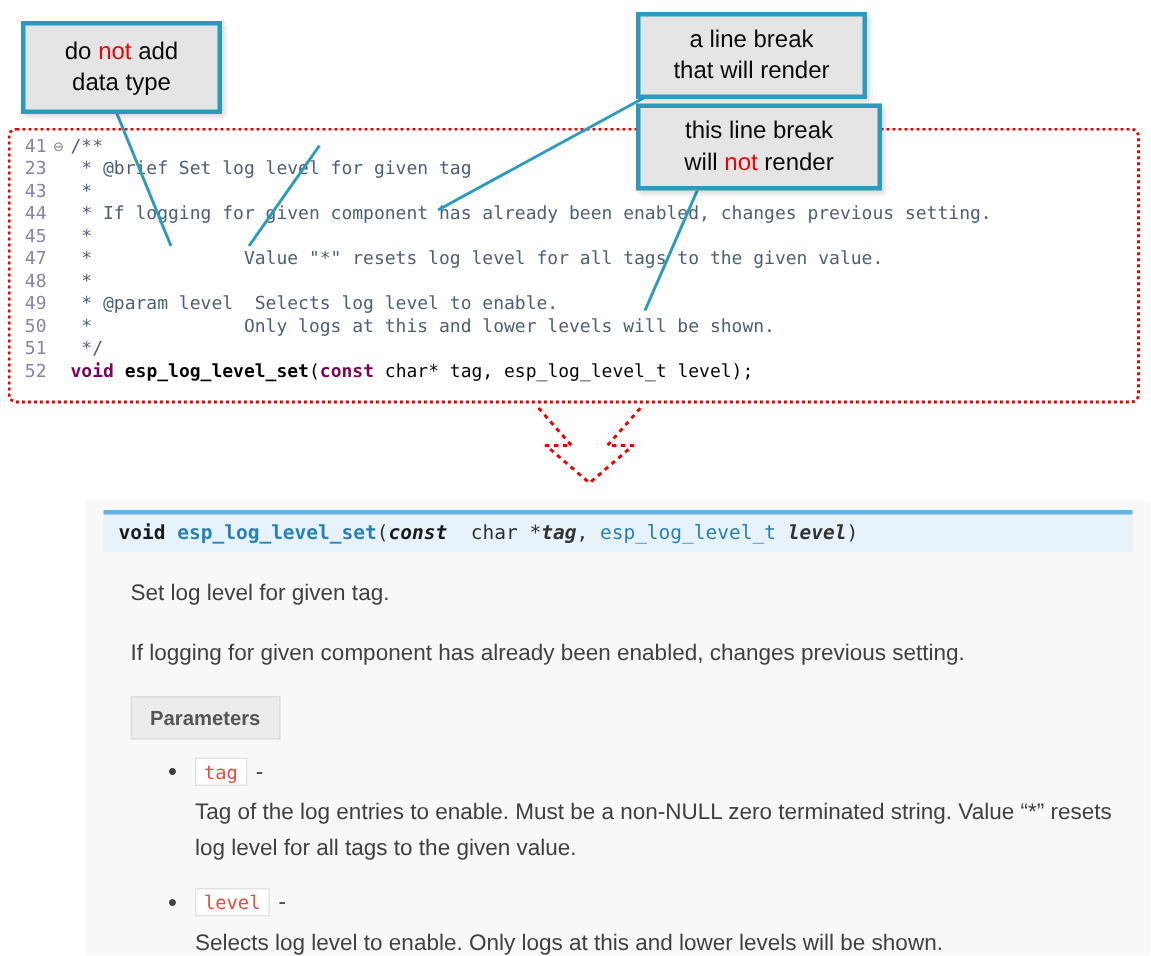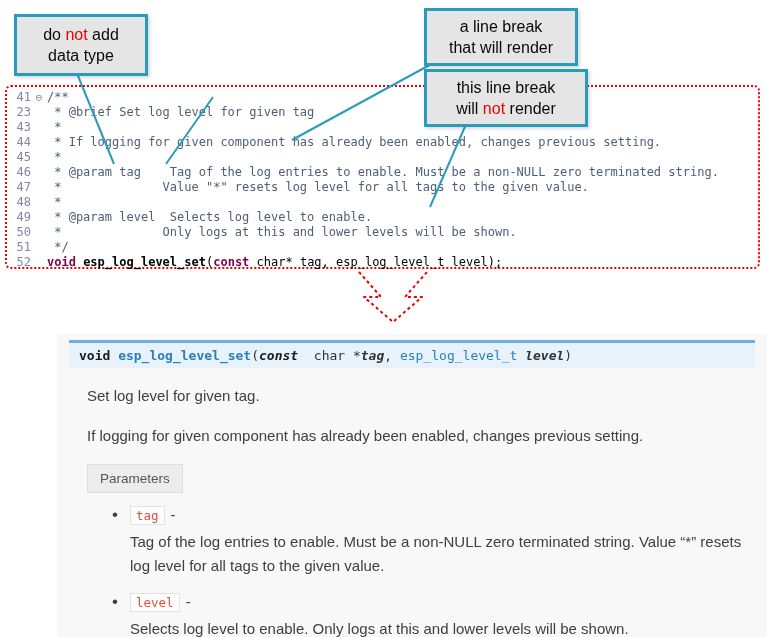--- a/index.html
+++ b/index.html
@@ -41,21 +41,21 @@
              background:var(--sig-bg);border-top:3px solid var(--sig-border);
              padding:5px 10px;white-space:pre;margin:0 2px;}
   .s-kw{color:#1a1a1a;font-weight:bold;}
   .s-name{color:var(--link);font-weight:bold;}
   .s-kwit{color:#1a1a1a;font-weight:bold;font-style:italic;}
   .s-pln{color:#333;}
   .s-param{color:#333;font-weight:bold;font-style:italic;}
   .s-type{color:var(--link);}
   .brief,.desc{font-size:15px;margin:17px 0 0 20px;line-height:1.5;}
   .params-label{display:inline-block;margin:17px 0 0 20px;background:#ececec;
-                border:1px solid #dedede;padding:6px 12px;font-weight:normal;
+                border:1px solid #dedede;padding:6px 12px;font-weight:bold;
                 font-size:13.5px;color:#555;}
   ul.params{list-style:none;margin:13px 0 0 45px;padding:0;font-size:15px;}
   li.param{position:relative;padding-left:18px;}
   li.param::before{content:"•";position:absolute;left:0;top:-1px;font-size:17px;color:#404040;}
   li.param + li.param{margin-top:15px;}
   .chip{font-family:"DejaVu Sans Mono",monospace;font-size:12.5px;background:#fff;
         border:1px solid #e1e4e5;color:var(--chip);padding:1px 5px;}
   .dash{margin-left:6px;}
   .param-desc{margin:7px 0 0 0;line-height:1.6;max-width:612px;}
 </style>
@@ -83,25 +83,20 @@
         </div>
         <div class="code-row">
           <span class="ln">44</span>
           <span class="fold"></span>
           <span class="code-text"><span class="cmt"> * If logging for given component has already been enabled, changes previous setting.</span></span>
         </div>
         <div class="code-row">
           <span class="ln">45</span>
           <span class="fold"></span>
           <span class="code-text"><span class="cmt"> *</span></span>
-        </div>
-        <div class="code-row">
-          <span class="ln">46</span>
-          <span class="fold"></span>
-          <span class="code-text"><span class="cmt"> * @param tag    Tag of the log entries to enable. Must be a non-NULL zero terminated string.</span></span>
         </div>
         <div class="code-row">
           <span class="ln">47</span>
           <span class="fold"></span>
           <span class="code-text"><span class="cmt"> *              Value "*" resets log level for all tags to the given value.</span></span>
         </div>
         <div class="code-row">
           <span class="ln">48</span>
           <span class="fold"></span>
           <span class="code-text"><span class="cmt"> *</span></span>

